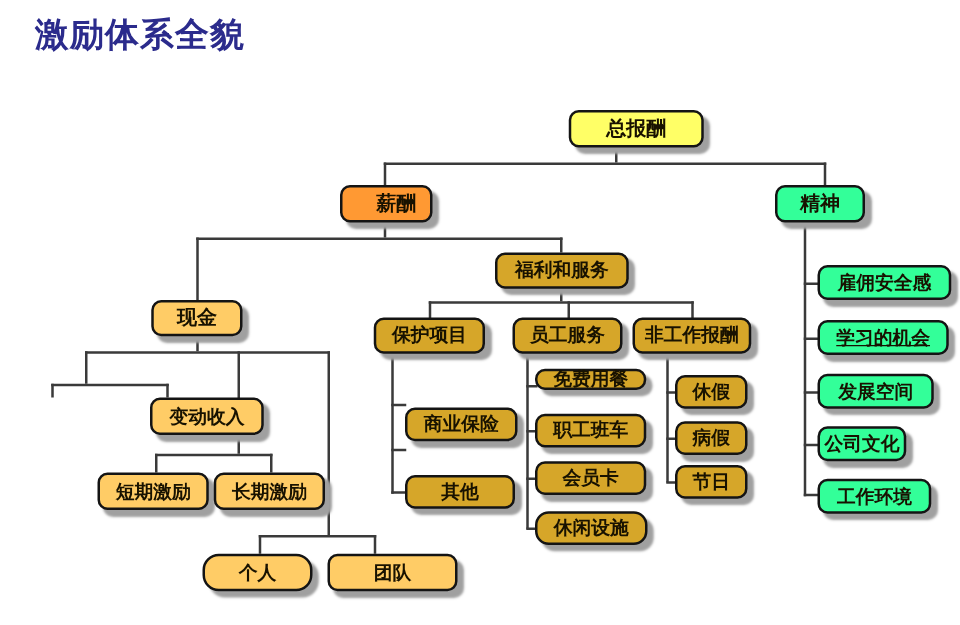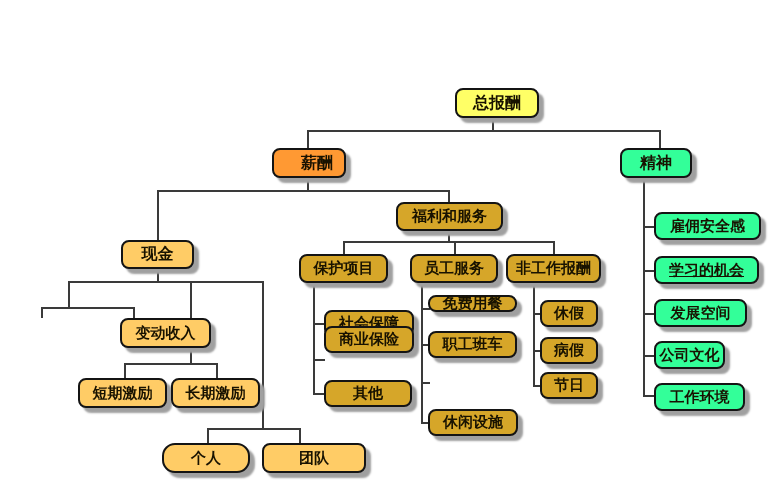--- a/index.html
+++ b/index.html
@@ -19,20 +19,21 @@
   .c-tan{background:var(--node_tan);}
   .hline,.vline{position:absolute;background:var(--line);z-index:1;}
   .hline{height:2px;}
   .vline{width:2px;}
 </style>
 </head>
 <body>
 
 <div class="stage">
 
+  <div class="title">激励体系全貌</div>
 
   <div class="vline" style="left:492px;top:118px;height:12px;"></div>
   <div class="hline" style="left:307px;top:130px;width:354px;"></div>
   <div class="vline" style="left:307px;top:130px;height:18px;"></div>
   <div class="vline" style="left:659px;top:130px;height:18px;"></div>
 
   <div class="vline" style="left:307px;top:178px;height:12px;"></div>
   <div class="hline" style="left:157px;top:190px;width:293px;"></div>
   <div class="vline" style="left:157px;top:190px;height:50px;"></div>
   <div class="vline" style="left:448px;top:190px;height:12px;"></div>
@@ -74,39 +75,39 @@
   <div class="vline" style="left:207px;top:428px;height:15px;"></div>
   <div class="vline" style="left:299px;top:428px;height:15px;"></div>
 
   <div class="vline" style="left:643px;top:178px;height:219px;"></div>
   <div class="hline" style="left:643px;top:226px;width:12px;"></div>
   <div class="hline" style="left:643px;top:270px;width:12px;"></div>
   <div class="hline" style="left:643px;top:313px;width:12px;"></div>
   <div class="hline" style="left:643px;top:355px;width:12px;"></div>
   <div class="hline" style="left:643px;top:395px;width:12px;"></div>
 
-  <div class="node c-yellow lg" style="left:455px;top:88px;width:84px;height:30px;font-family:Liberation Mono, monospace;">总报酬</div>
+  <div class="node c-yellow lg" style="left:455px;top:88px;width:108px;height:30px;font-family:Liberation Mono, monospace;">总报酬</div>
 
   <div class="node c-orange lg" style="left:272px;top:148px;width:74px;height:30px;">薪酬</div>
   <div class="node c-green lg" style="left:620px;top:148px;width:72px;height:30px;">精神</div>
 
   <div class="node c-tan lg" style="left:121px;top:240px;width:73px;height:29px;">现金</div>
   <div class="node c-gold" style="left:396px;top:202px;width:107px;height:29px;">福利和服务</div>
 
   <div class="node c-gold" style="left:299px;top:254px;width:89px;height:29px;">保护项目</div>
   <div class="node c-gold" style="left:410px;top:254px;width:88px;height:29px;">员工服务</div>
   <div class="node c-gold" style="left:506px;top:254px;width:95px;height:29px;">非工作报酬</div>
 
-  <div class="node c-gold" style="left:324px;top:310px;width:90px;height:27px;">社会保障</div>
   <div class="node c-gold" style="left:324px;top:326px;width:90px;height:27px;">商业保险</div>
   <div class="node c-gold" style="left:324px;top:380px;width:88px;height:27px;">其他</div>
 
   <div class="node c-gold" style="left:428px;top:295px;width:89px;height:17px;">免费用餐</div>
   <div class="node c-gold" style="left:428px;top:331px;width:89px;height:27px;">职工班车</div>
-  <div class="node c-gold" style="left:428px;top:409px;width:90px;height:27px;">休闲设施</div>
+  <div class="node c-gold" style="left:428px;top:369px;width:89px;height:27px;">会员卡</div>
+  <div class="node c-gold" style="left:428px;top:409px;width:90px;height:27px;border-radius:11px;">休闲设施</div>
 
   <div class="node c-gold" style="left:540px;top:300px;width:58px;height:27px;">休假</div>
   <div class="node c-gold" style="left:540px;top:337px;width:58px;height:27px;">病假</div>
   <div class="node c-gold" style="left:540px;top:372px;width:58px;height:27px;">节日</div>
 
   <div class="node c-tan" style="left:98px;top:318px;width:91px;height:30px;margin-left:22px;">变动收入</div>
   <div class="node c-tan" style="left:78px;top:378px;width:89px;height:30px;">短期激励</div>
   <div class="node c-tan" style="left:171px;top:378px;width:89px;height:30px;">长期激励</div>
   <div class="node c-tan" style="left:162px;top:443px;width:88px;height:30px;border-radius:13px;">个人</div>
   <div class="node c-tan" style="left:262px;top:443px;width:104px;height:30px;">团队</div>

